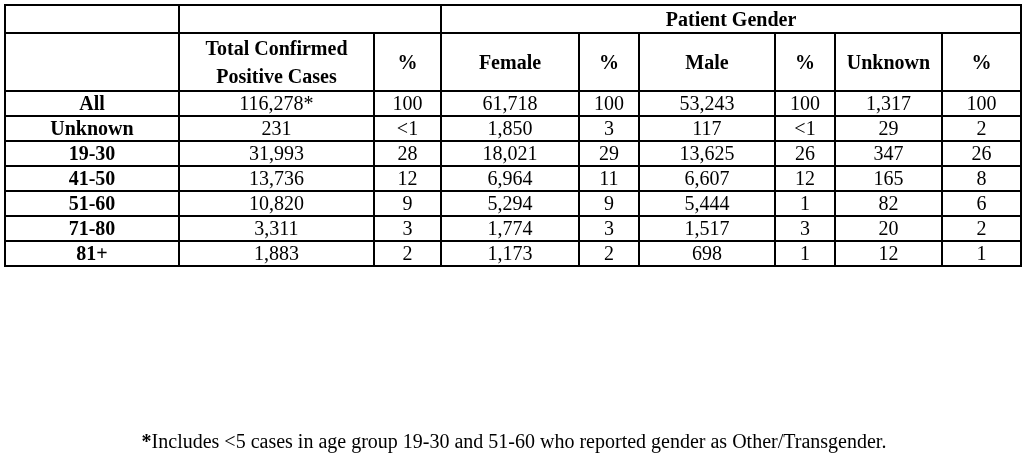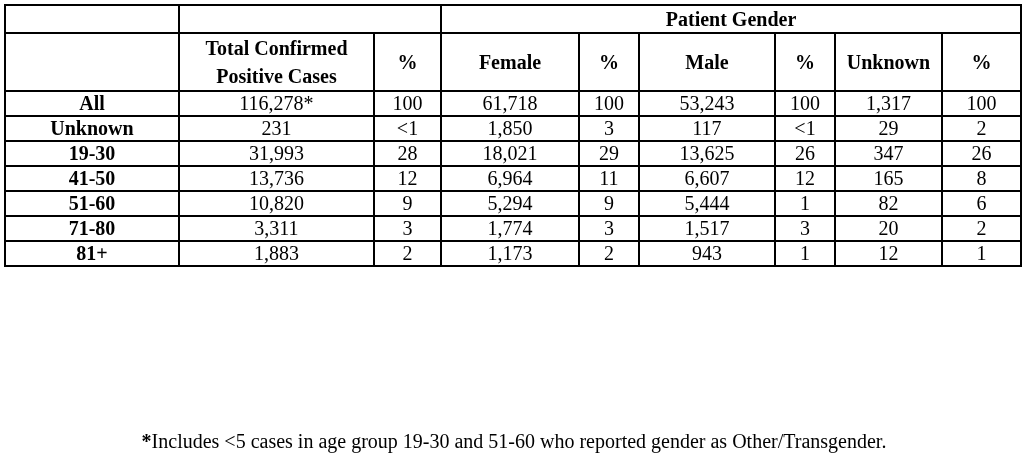--- a/index.html
+++ b/index.html
@@ -143,21 +143,21 @@
       <td>3</td>
       <td>20</td>
       <td>2</td>
     </tr>
     <tr class="data-row">
       <td class="b">81+</td>
       <td>1,883</td>
       <td>2</td>
       <td>1,173</td>
       <td>2</td>
-      <td>943</td>
+      <td>698</td>
       <td>1</td>
       <td>12</td>
       <td>1</td>
     </tr>
   </tbody>
     </table>
 
   <div class="footnote"><span class="marker">*</span><span>Includes &lt;5 cases in age group 19-30 and 51-60 who reported gender as Other/Transgender.</span></div>
 </div>
 

